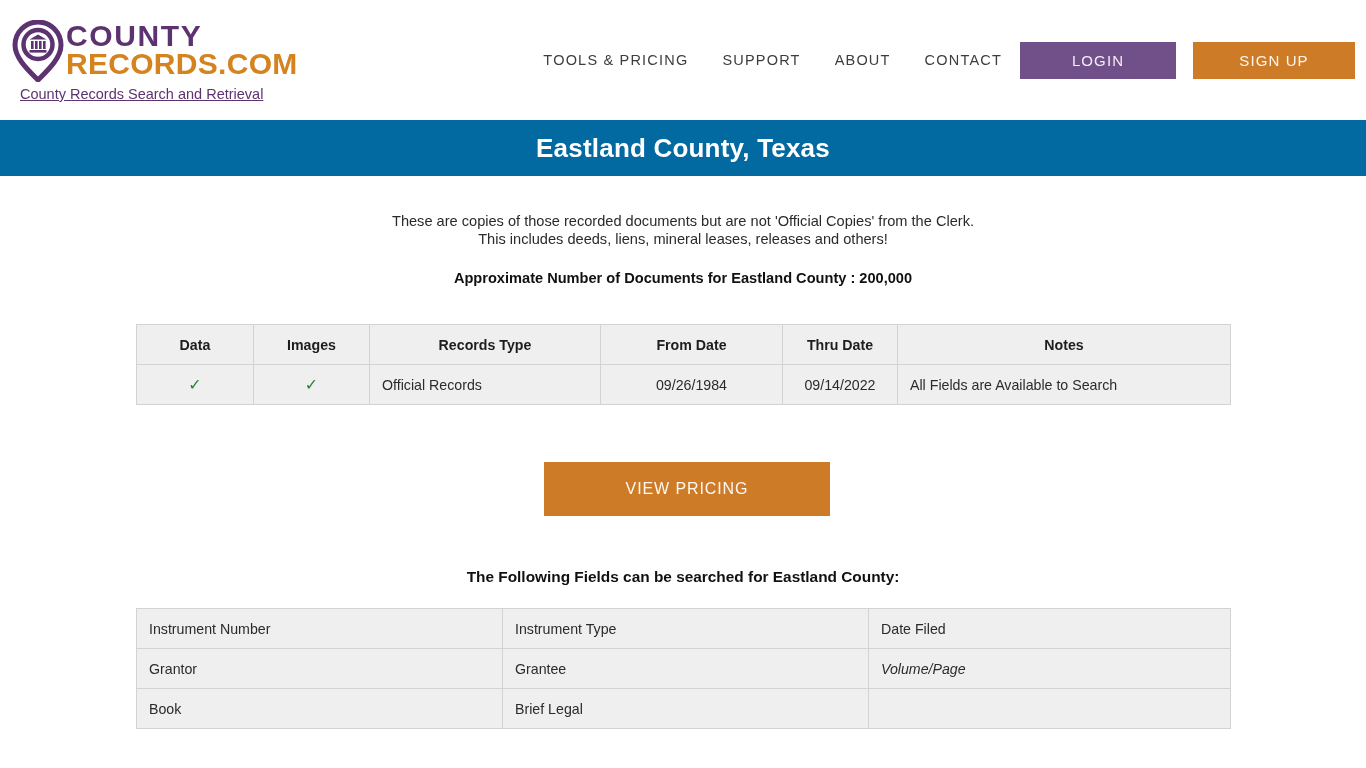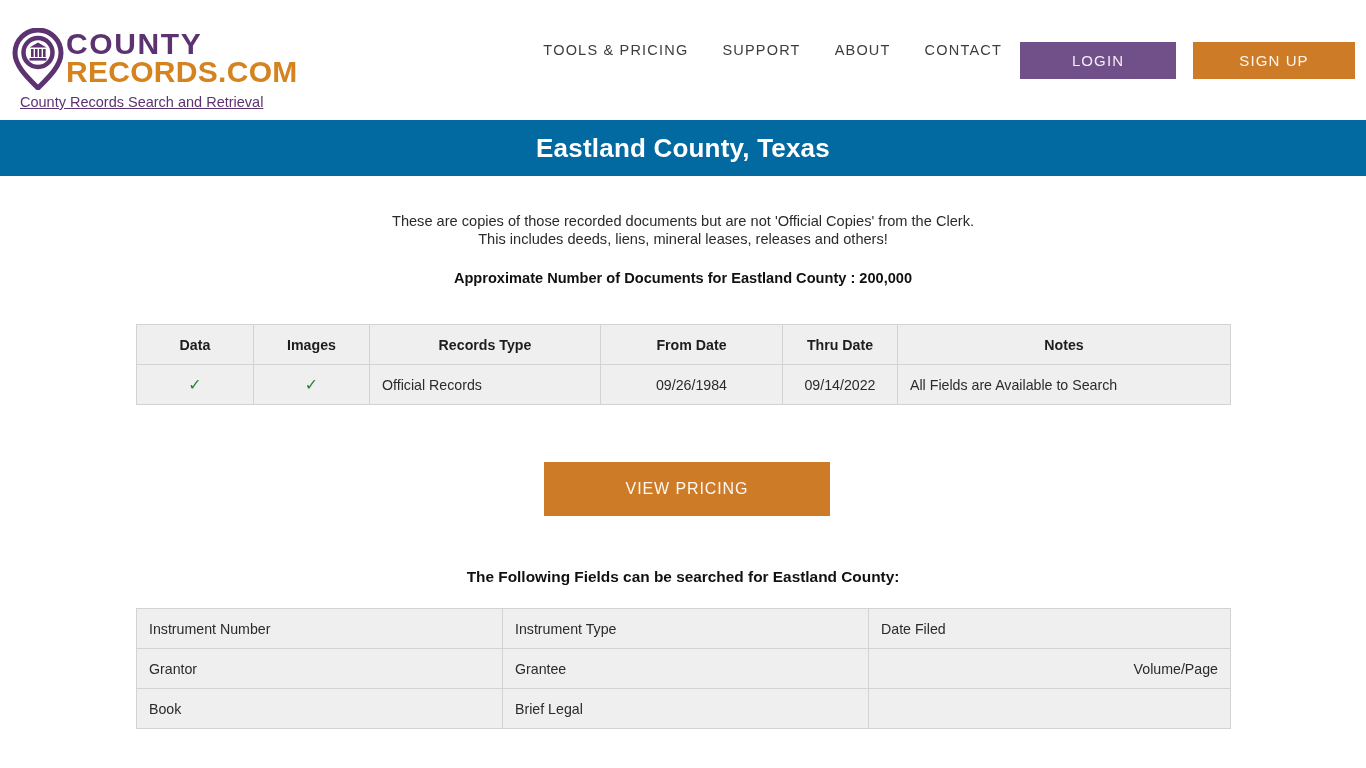--- a/index.html
+++ b/index.html
@@ -20,21 +20,21 @@
 
   
   .site-header {
     position: relative;
     height: 120px;
     background: #ffffff;
   }
   .logo-block {
     position: absolute;
     left: 12px;
-    top: 24px;
+    top: 16px;
     width: 300px;
   }
   .logo-row {
     display: flex;
     align-items: flex-start;
   }
   .logo-mark {
     width: 52px;
     height: 62px;
     flex: 0 0 52px;
@@ -67,21 +67,21 @@
     color: #5c3370;
     text-decoration: underline;
     cursor: pointer;
   }
 
   .main-nav {
     position: absolute;
     right: 11px;
     top: 42px;
     display: flex;
-    align-items: flex-start;
+    align-items: center;
     height: 36px;
   }
   .nav-link {
     font-size: 14.5px;
     letter-spacing: 1.2px;
     color: #3d3d3d;
     text-decoration: none;
     padding: 0 0;
     margin-right: 34px;
     cursor: pointer;
@@ -216,21 +216,21 @@
   }
   .fields-table { margin-top: 22px; }
   .fields-table td {
     height: 39px;
     text-align: left;
   }
   .f-col1 { width: 366px; }
   .f-col2 { width: 366px; }
   .f-col3 { width: 362px; }
   td.indent { padding-left: 22px; }
-  td.center-ish { text-align: right; }
+  td.center-ish { text-align: left; font-style: italic; }
 </style>
 </head>
 <body>
 
 <header class="site-header">
 
   <div class="logo-block">
     <div class="logo-row">
       <span class="logo-mark">
         <svg viewBox="0 0 52 62" width="52" height="62" aria-hidden="true">

